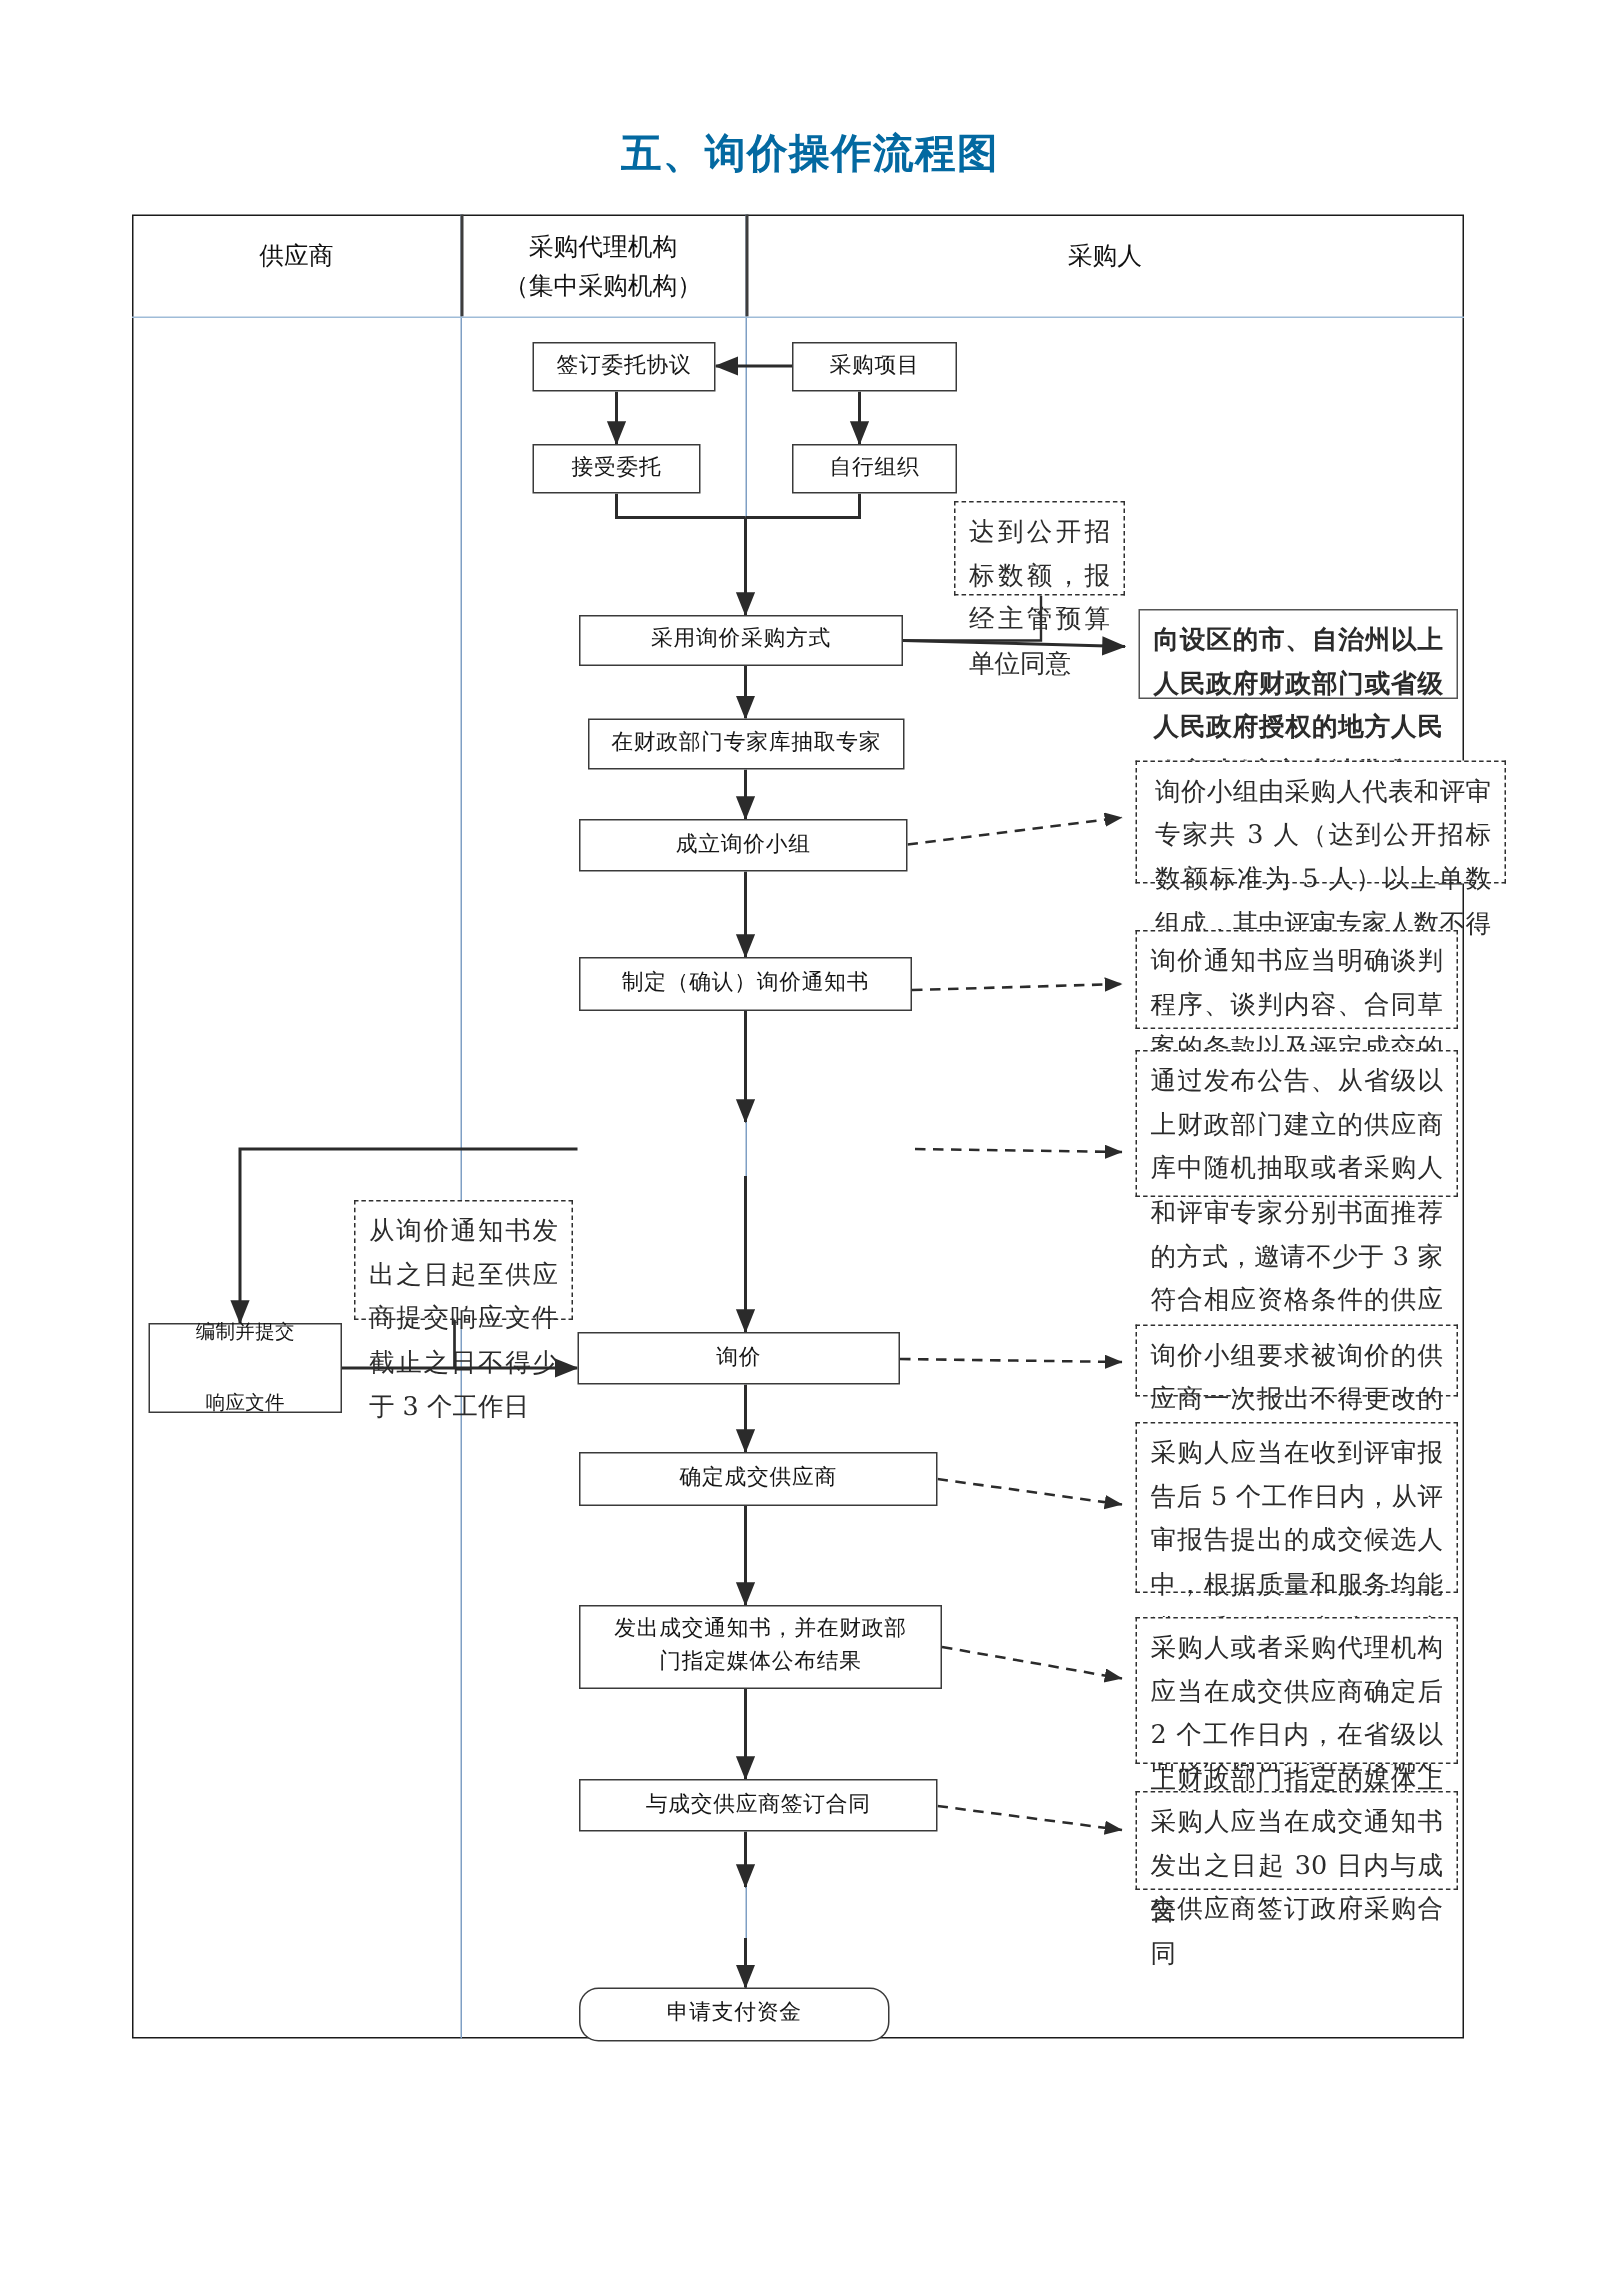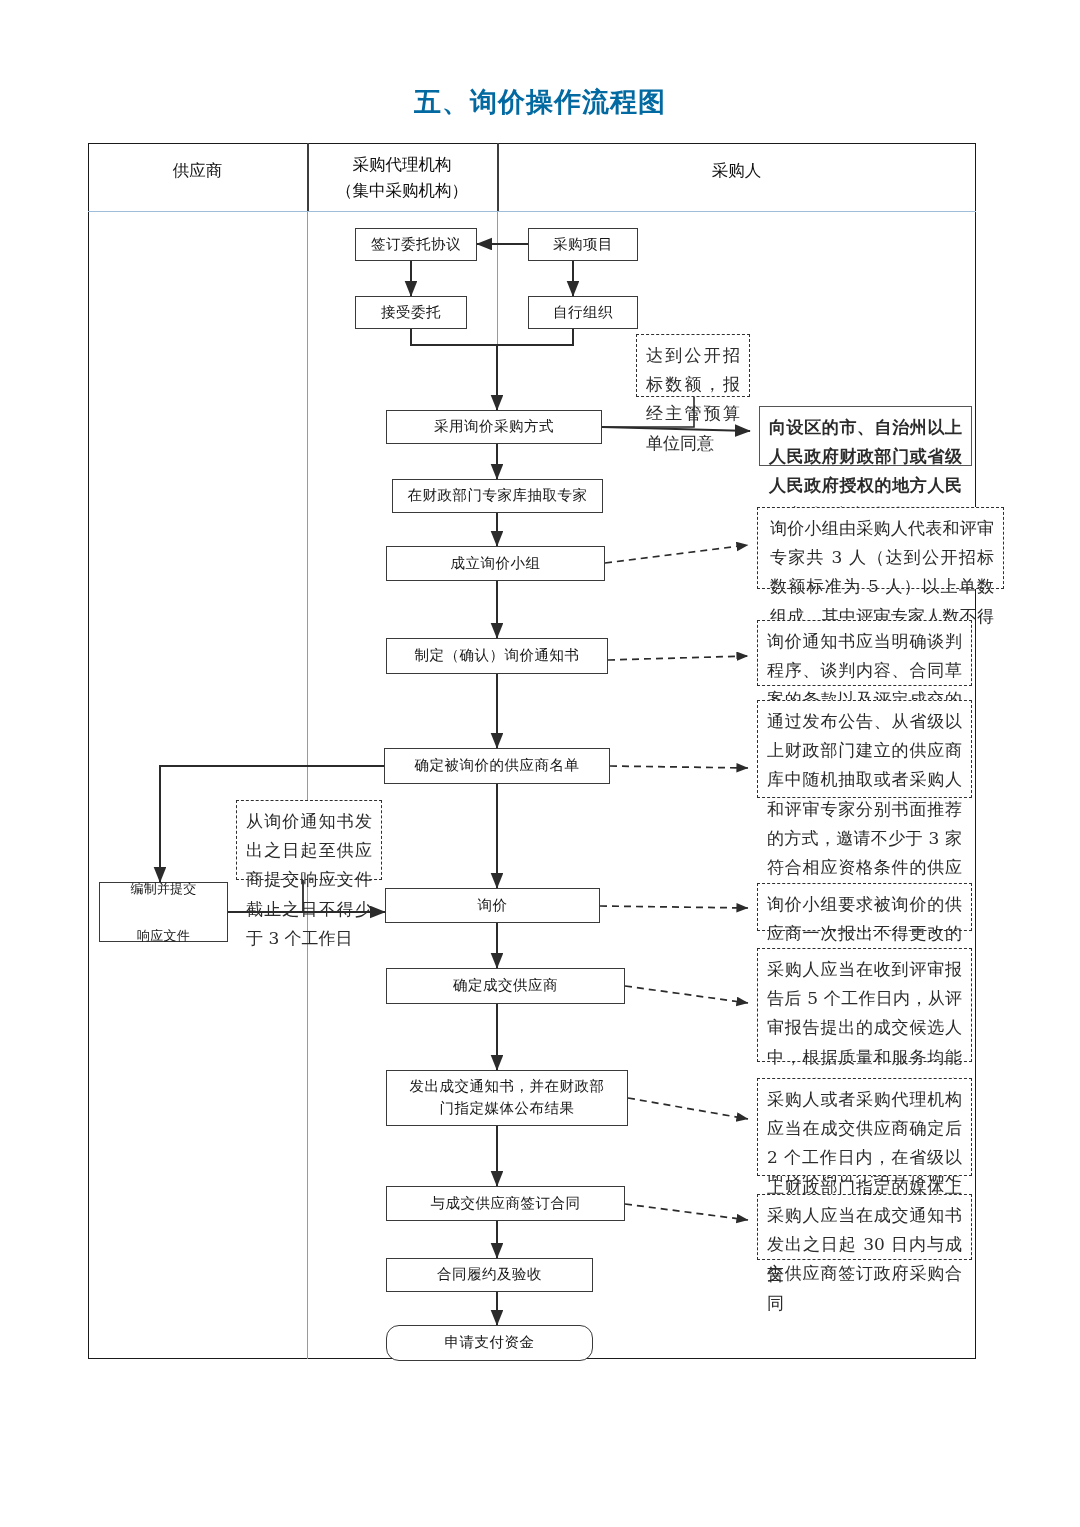--- a/index.html
+++ b/index.html
@@ -192,39 +192,37 @@
   <div class="node" style="left:528px;top:296px;width:110px;height:33px;">自行组织</div>
 
   <div class="node" style="left:386px;top:410px;width:216px;height:34px;">采用询价采购方式</div>
 
   <div class="node" style="left:392px;top:479px;width:211px;height:34px;">在财政部门专家库抽取专家</div>
 
   <div class="node" style="left:386px;top:546px;width:219px;height:35px;">成立询价小组</div>
 
   <div class="node" style="left:386px;top:638px;width:222px;height:36px;">制定（确认）询价通知书</div>
 
-  <div class="node" style="left:384px;top:748px;width:226px;height:36px;">确定被询价的供应商名单</div>
 
   <div class="node small" style="left:99px;top:882px;width:129px;height:60px;flex-direction:column;gap:28px;">
     <span>编制并提交</span>
     <span>响应文件</span>
   </div>
 
   <div class="node" style="left:385px;top:888px;width:215px;height:35px;">询价</div>
 
   <div class="node" style="left:386px;top:968px;width:239px;height:36px;">确定成交供应商</div>
 
   <div class="node" style="left:386px;top:1070px;width:242px;height:56px;flex-direction:column;">
     <span>发出成交通知书，并在财政部</span>
     <span>门指定媒体公布结果</span>
   </div>
 
   <div class="node" style="left:386px;top:1186px;width:239px;height:35px;">与成交供应商签订合同</div>
 
-  <div class="node" style="left:386px;top:1258px;width:207px;height:34px;">合同履约及验收</div>
 
   <div class="node" style="left:386px;top:1325px;width:207px;height:36px;border-radius:13px;">申请支付资金</div>
 
   <div class="note" style="left:636px;top:334px;width:114px;height:63px;">达到公开招标数额，报经主管预算单位同意</div>
 
   <div class="note solid" style="left:759px;top:406px;width:213px;height:60px;">向设区的市、自治州以上人民政府财政部门或省级人民政府授权的地方人民政府财政部门申请批准</div>
 
   <div class="note" style="left:757px;top:507px;width:247px;height:82px;padding-left:12px;">询价小组由采购人代表和评审专家共 3 人（达到公开招标数额标准为 5 人）以上单数组成，其中评审专家人数不得少于成员总数的 2/3</div>
 
   <div class="note" style="left:757px;top:620px;width:215px;height:66px;">询价通知书应当明确谈判程序、谈判内容、合同草案的条款以及评定成交的标准等事项</div>

